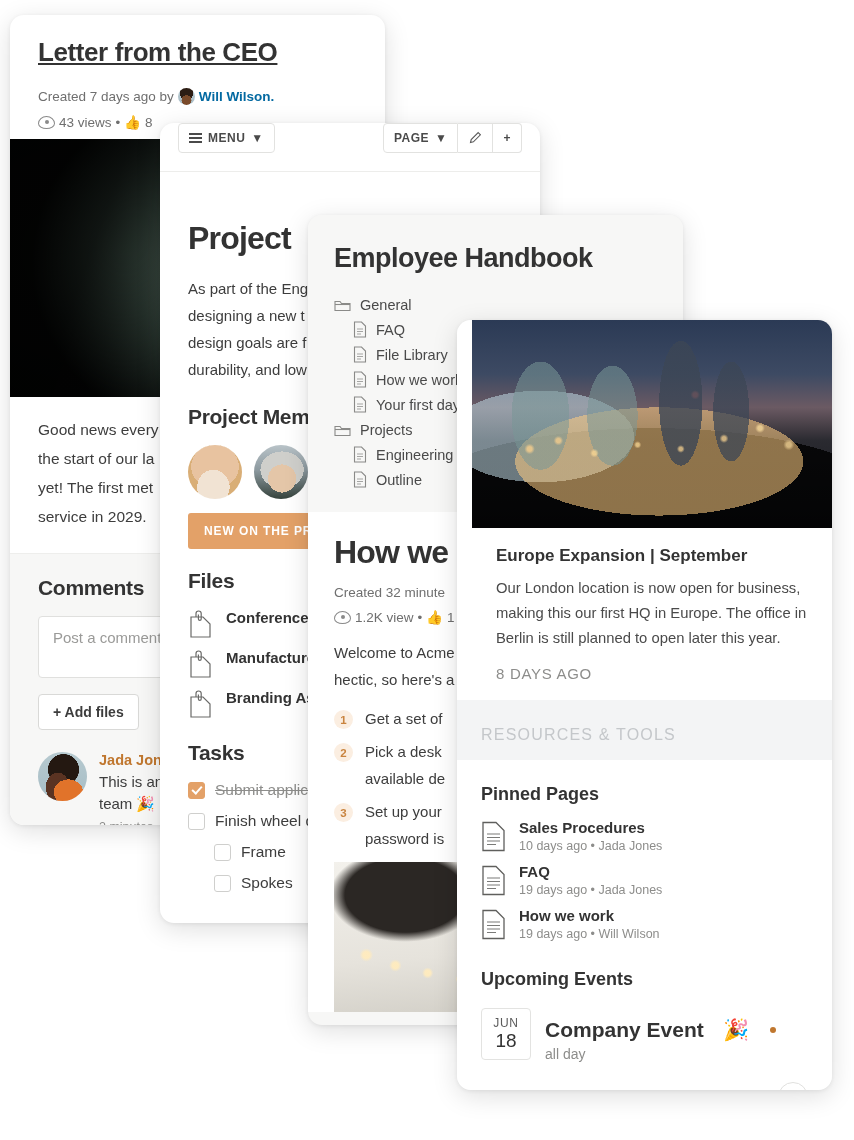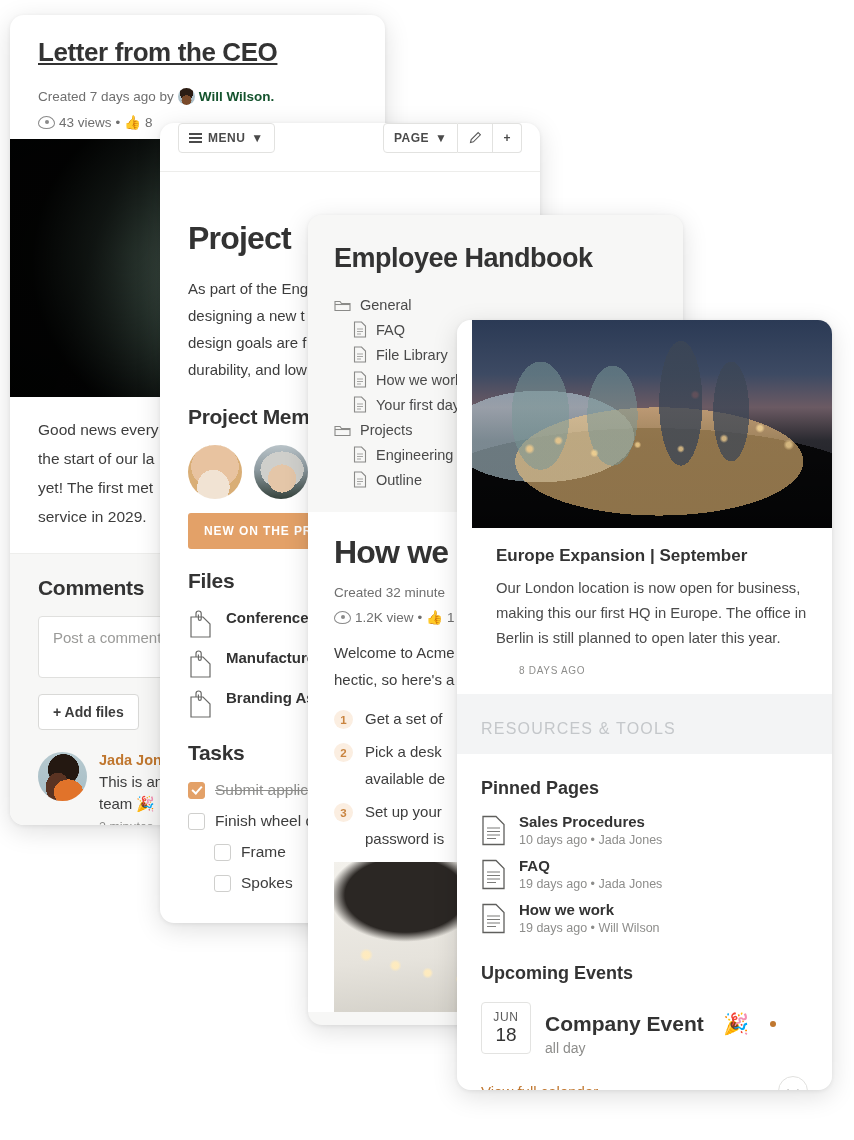--- a/index.html
+++ b/index.html
@@ -43,21 +43,21 @@
   }
   .meta-line {
     font-size: 13.5px;
     color: #6f6f6f;
     margin-bottom: 9px;
     white-space: nowrap;
     display: flex;
     align-items: center;
     gap: 4px;
   }
-  .meta-strong { color: #14532d; font-weight: bold; }
+  .meta-strong { color: #0369a1; font-weight: bold; }
   .mini-av {
     width: 17px; height: 17px; border-radius: 50%;
     display: inline-block;
     background:
       radial-gradient(circle at 50% 72%, #7a4a2a 0 33%, transparent 34%),
       radial-gradient(circle at 50% 30%, #2c1d14 0 46%, transparent 47%),
       linear-gradient(#b9cbd2, #a7bcc6);
     vertical-align: -3px;
     flex: none;
   }
@@ -307,21 +307,21 @@
       radial-gradient(circle at 80% 52%, rgba(255,225,160,0.7) 0 0.7%, transparent 1.6%),
       radial-gradient(circle at 88% 60%, rgba(255,225,160,0.6) 0 0.7%, transparent 1.6%),
       radial-gradient(ellipse 8% 26% at 19% 46%, rgba(120,150,150,0.55) 0 100%, transparent 100%),
       radial-gradient(ellipse 7% 24% at 39% 46%, rgba(120,150,150,0.55) 0 100%, transparent 100%),
       radial-gradient(ellipse 6% 30% at 58% 40%, rgba(60,70,85,0.8) 0 100%, transparent 100%),
       radial-gradient(ellipse 5% 24% at 72% 44%, rgba(60,70,85,0.75) 0 100%, transparent 100%);
   }
   .side-pad { padding: 18px 24px 0 24px; }
   .side-title { font-size: 17px; font-weight: bold; color: #333; margin: 0 0 10px 0; white-space: nowrap; }
   .side-body { font-size: 14.8px; line-height: 25px; color: #4a4a4a; }
-  .side-ts { font-size: 10px; color: #8d8d8b; letter-spacing: 0.7px; margin-top: 14px; margin-left: 23px; }
+  .side-ts { font-size: 15px; color: #8d8d8b; letter-spacing: 0.7px; margin-top: 14px; }
   .side-sect {
     padding: 26px 24px 16px 24px;
     font-size: 16px; letter-spacing: 1.2px;
     color: #c4c7ca;
   }
   .side-panel { background: #ffffff; padding: 24px 24px 26px 24px; }
   .sp-h { font-size: 18px; font-weight: bold; color: #333; margin: 0 0 14px 0; }
   .pin-row { display: flex; gap: 12px; align-items: center; margin-bottom: 10px; }
   .pin-name { font-size: 15px; font-weight: bold; color: #333; line-height: 18px; }
   .pin-sub { font-size: 12.5px; color: #8d8d8b; margin-top: 2px; }

